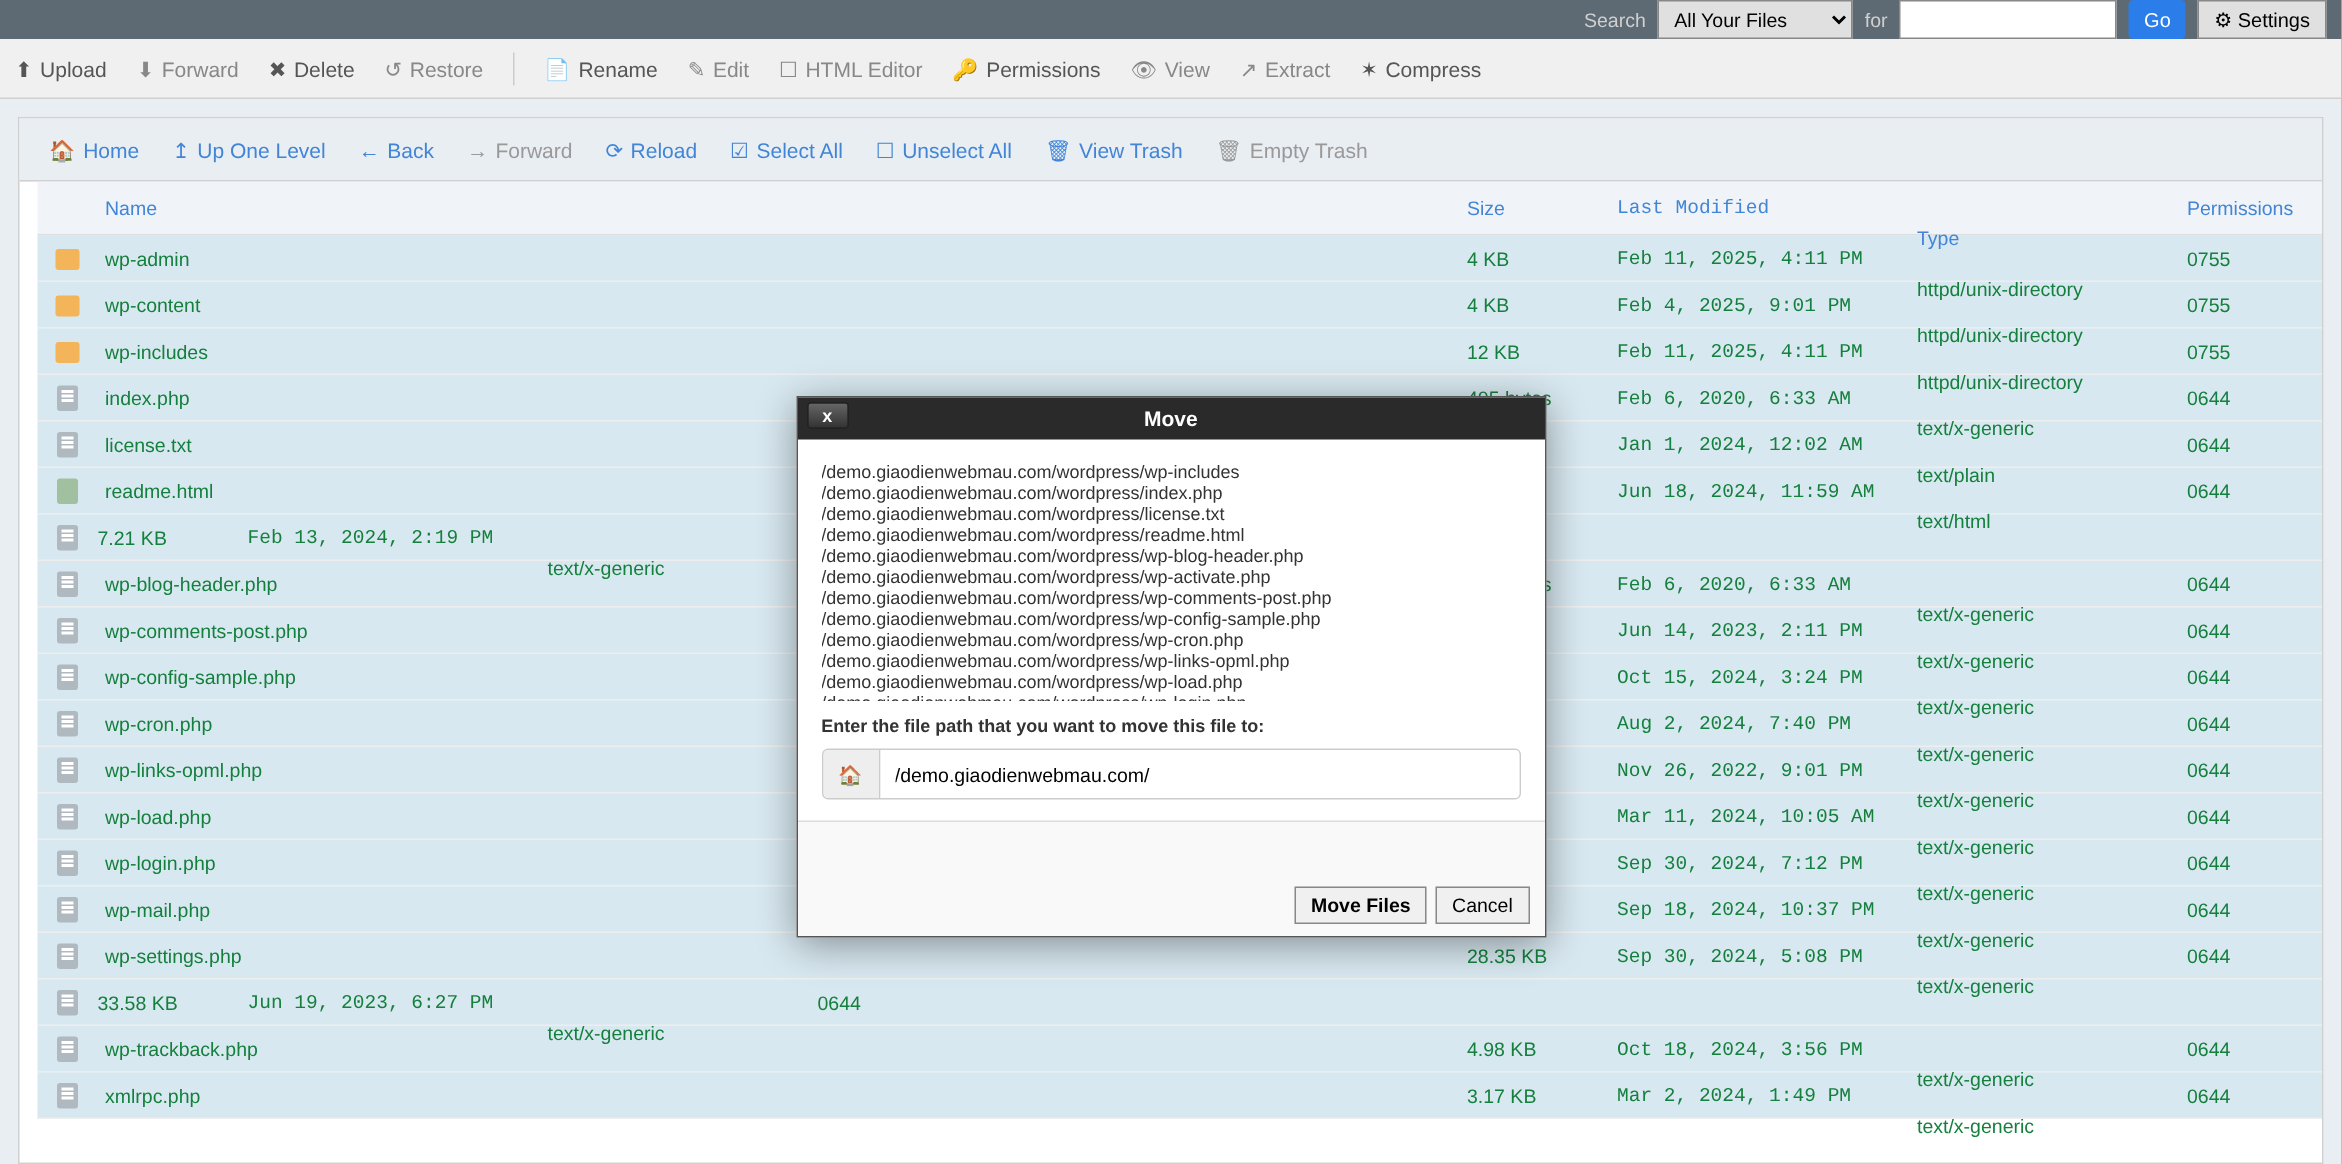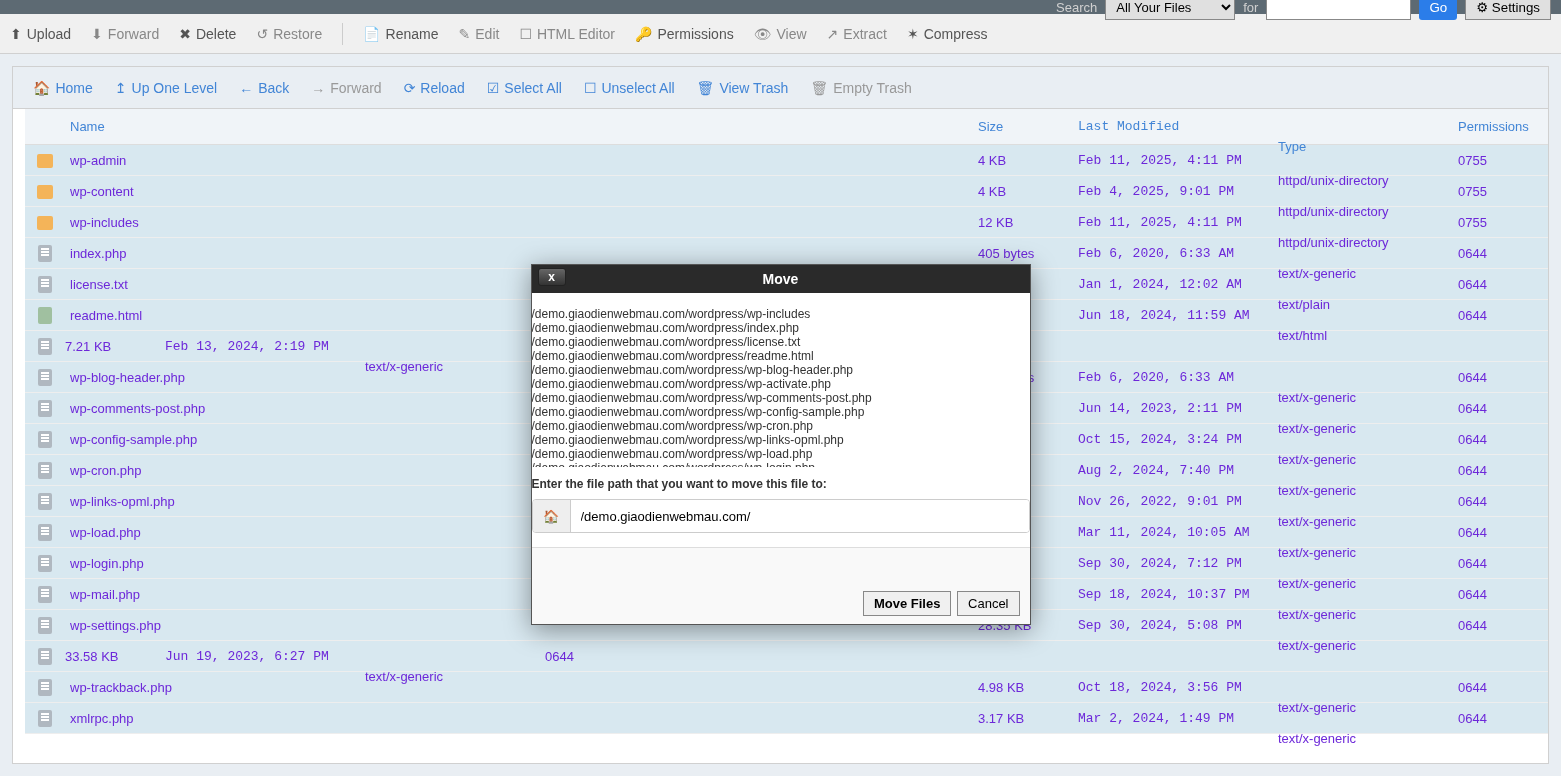--- a/index.html
+++ b/index.html
@@ -1,52 +1,52 @@
 <!DOCTYPE html>
 <html><head>
 <meta charset="utf-8">
 <style>
 * { margin:0; padding:0; box-sizing:border-box; font-family:Arial,Helvetica,sans-serif; }
 body { background:#5d6a73; font-size:13px; color:#333; overflow:hidden; }
-.topbar { height:14px; background:#5d6a73; display:flex; justify-content:flex-end; align-items:center; padding:4px 10px; gap:8px; font-size:13px; color:#fff; }
+.topbar { height:26px; background:#5d6a73; display:flex; justify-content:flex-end; align-items:center; padding:4px 10px; gap:8px; font-size:13px; color:#fff; }
 .topbar .lbl { color:#d0d0d0; }
 .topbar select, .topbar input { height:26px; border:1px solid #888; padding:2px 6px; font-size:13px; }
 .topbar select { width:130px; background:#e0e0e0; }
 .topbar input { width:145px; background:#fff; }
 .gobtn { background:#2b7de9; color:#fff; border:none; height:26px; padding:0 10px; border-radius:3px; }
 .settbtn { background:#e0e0e0; border:1px solid #888; height:26px; padding:0 10px; }
 .toolbar { background:#f0f0f0; border-bottom:1px solid #d0d0d0; height:40px; display:flex; align-items:center; padding:0 10px; gap:20px; color:#888; font-size:14px; }
 .toolbar .item { display:inline-flex; align-items:center; gap:5px; cursor:pointer; }
 .toolbar .sep { width:1px; height:22px; background:#ccc; }
 .toolbar .dark { color:#555; }
 .main { background:#e9eef3; padding:12px; height:calc(100vh - 54px); }
 .panel { background:#fff; border:1px solid #d0d0d0; height:100%; display:flex; flex-direction:column; }
 .panel-toolbar { background:#e9eef3; height:42px; display:flex; align-items:center; padding:0 20px; gap:22px; border-bottom:1px solid #d0d0d0; }
 .panel-toolbar .pitem { color:#4285d6; display:inline-flex; align-items:center; gap:5px; cursor:pointer; font-size:14px; }
 .panel-toolbar .pitem.gray { color:#999; }
 .table { flex:1; overflow:auto;padding-left:12px; }
 .table-header { display:flex; background:#f0f4f8; border-bottom:1px solid #ddd; height:36px; align-items:center; color:#4285d6; font-size:13px; }
-.table-row { display:flex; height:31px; align-items:center; border-bottom:1px solid #eee; font-size:13px; color:#6d28d9; }
+.table-row { display:flex; height:31px; align-items:center; border-bottom:1px solid #eee; font-size:13px; color:#15803d; }
 .table-row.selected { background:#d8e8f0; }
 .col-icon { width:40px; text-align:center; }
 .col-name { flex:1; padding-left:5px; }
 .col-size { width:100px; }
 .col-mod { width:200px;font-family:Liberation Mono, monospace; }
 .col-type { width:180px;margin-top:40px; }
 .col-perm { width:90px; }
 .folder-icon { width:16px; height:14px; background:#f4b459; display:inline-block; border-radius:2px; vertical-align:middle; }
 .file-icon { width:14px; height:17px; background:#b0b8c0; display:inline-block; border-radius:2px; position:relative; vertical-align:middle; }
 .file-icon::after { content:""; position:absolute; top:3px; left:3px; right:3px; height:2px; background:#fff; box-shadow:0 3px 0 #fff, 0 6px 0 #fff; }
 .code-icon { width:14px; height:17px; background:#a0c0a0; display:inline-block; border-radius:2px; vertical-align:middle; }
 
 .overlay { position:fixed; inset:0; display:flex; align-items:flex-start; justify-content:center; pointer-events:none; }
 .dialog { width:500px; background:#fff; border:1px solid #555; box-shadow:0 5px 25px rgba(0,0,0,0.4); margin-top:264px; pointer-events:auto; }
 .dialog-title { background:#2a2a2a; color:#fff; height:28px; display:flex; align-items:center; justify-content:center; position:relative; font-size:14px; font-weight:bold; }
 .dialog-close { position:absolute; left:6px; top:3px; width:28px; height:18px; background:linear-gradient(#666,#333); border:1px solid #222; border-radius:3px; color:#fff; display:flex; align-items:center; justify-content:center; font-size:12px; font-weight:bold; cursor:pointer; }
-.dialog-body { padding:14px 0; }
+.dialog-body { padding:14px 16px; }
 .file-list { height:160px; overflow-y:scroll; font-size:12px; line-height:14px; color:#333; margin-bottom:10px; }
 .file-list div { white-space:nowrap; }
 .dialog-label { font-size:12px; font-weight:bold; margin:8px 0; display:block; }
 .path-input { display:flex; border:1px solid #ccc; border-radius:4px; height:34px; overflow:hidden; }
 .path-icon { width:38px; background:#eee; border-right:1px solid #ccc; display:flex; align-items:center; justify-content:center; color:#555; }
 .path-field { flex:1; border:none; padding:0 10px; font-size:13px; outline:none; }
 .dialog-footer { border-top:1px solid #ddd; padding:8px 10px; text-align:right; background:#f9f9f9; }
 .dialog-footer button { border:1px solid #888; background:#f0f0f0; padding:4px 10px; font-size:13px; margin-left:2px; cursor:pointer; }
 .dialog-footer button.primary { font-weight:bold;margin-top:35px; }
 

